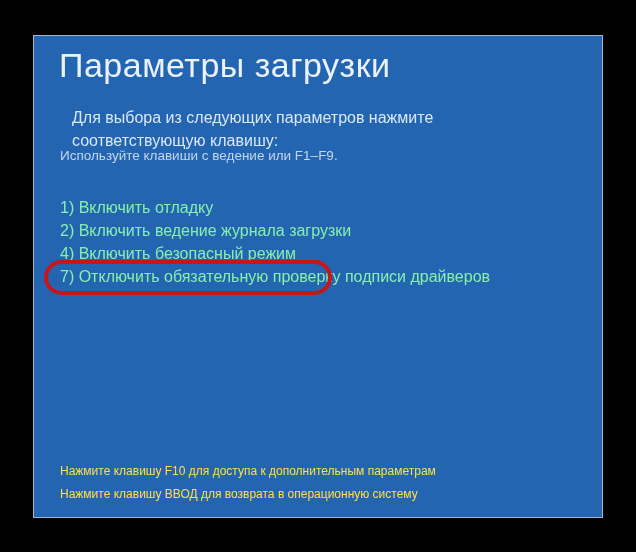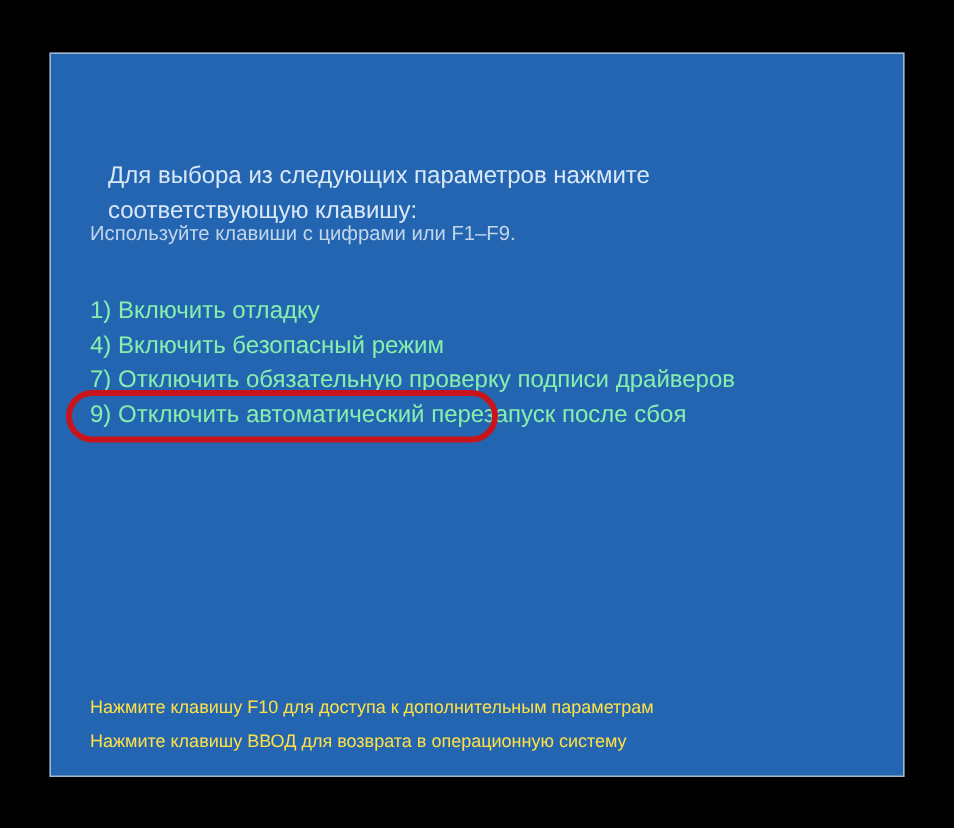--- a/index.html
+++ b/index.html
@@ -90,30 +90,31 @@
     white-space: nowrap;
     color: #fde047;
   }
 </style>
 </head>
 <body>
 
 <div class="screen">
   <div class="panel">
 
+    <h1 class="title">Параметры загрузки</h1>
 
     <p class="description">Для выбора из следующих параметров нажмите соответствующую клавишу:</p>
 
-    <p class="hint">Используйте клавиши с цифрами или F1–F9.</p>
+    <p class="hint">Используйте клавиши с ведение или F1–F9.</p>
 
     <ul class="options">
       <li>1) Включить отладку</li>
+      <li>2) Включить ведение журнала загрузки</li>
       <li>4) Включить безопасный режим</li>
       <li>7) Отключить обязательную проверку подписи драйверов</li>
-      <li>9) Отключить автоматический перезапуск после сбоя</li>
     </ul>
 
     <div class="highlight-ring"></div>
 
     <div class="footer">
       <div>Нажмите клавишу F10 для доступа к дополнительным параметрам</div>
       <div>Нажмите клавишу ВВОД для возврата в операционную систему</div>
     </div>
 
   </div>

